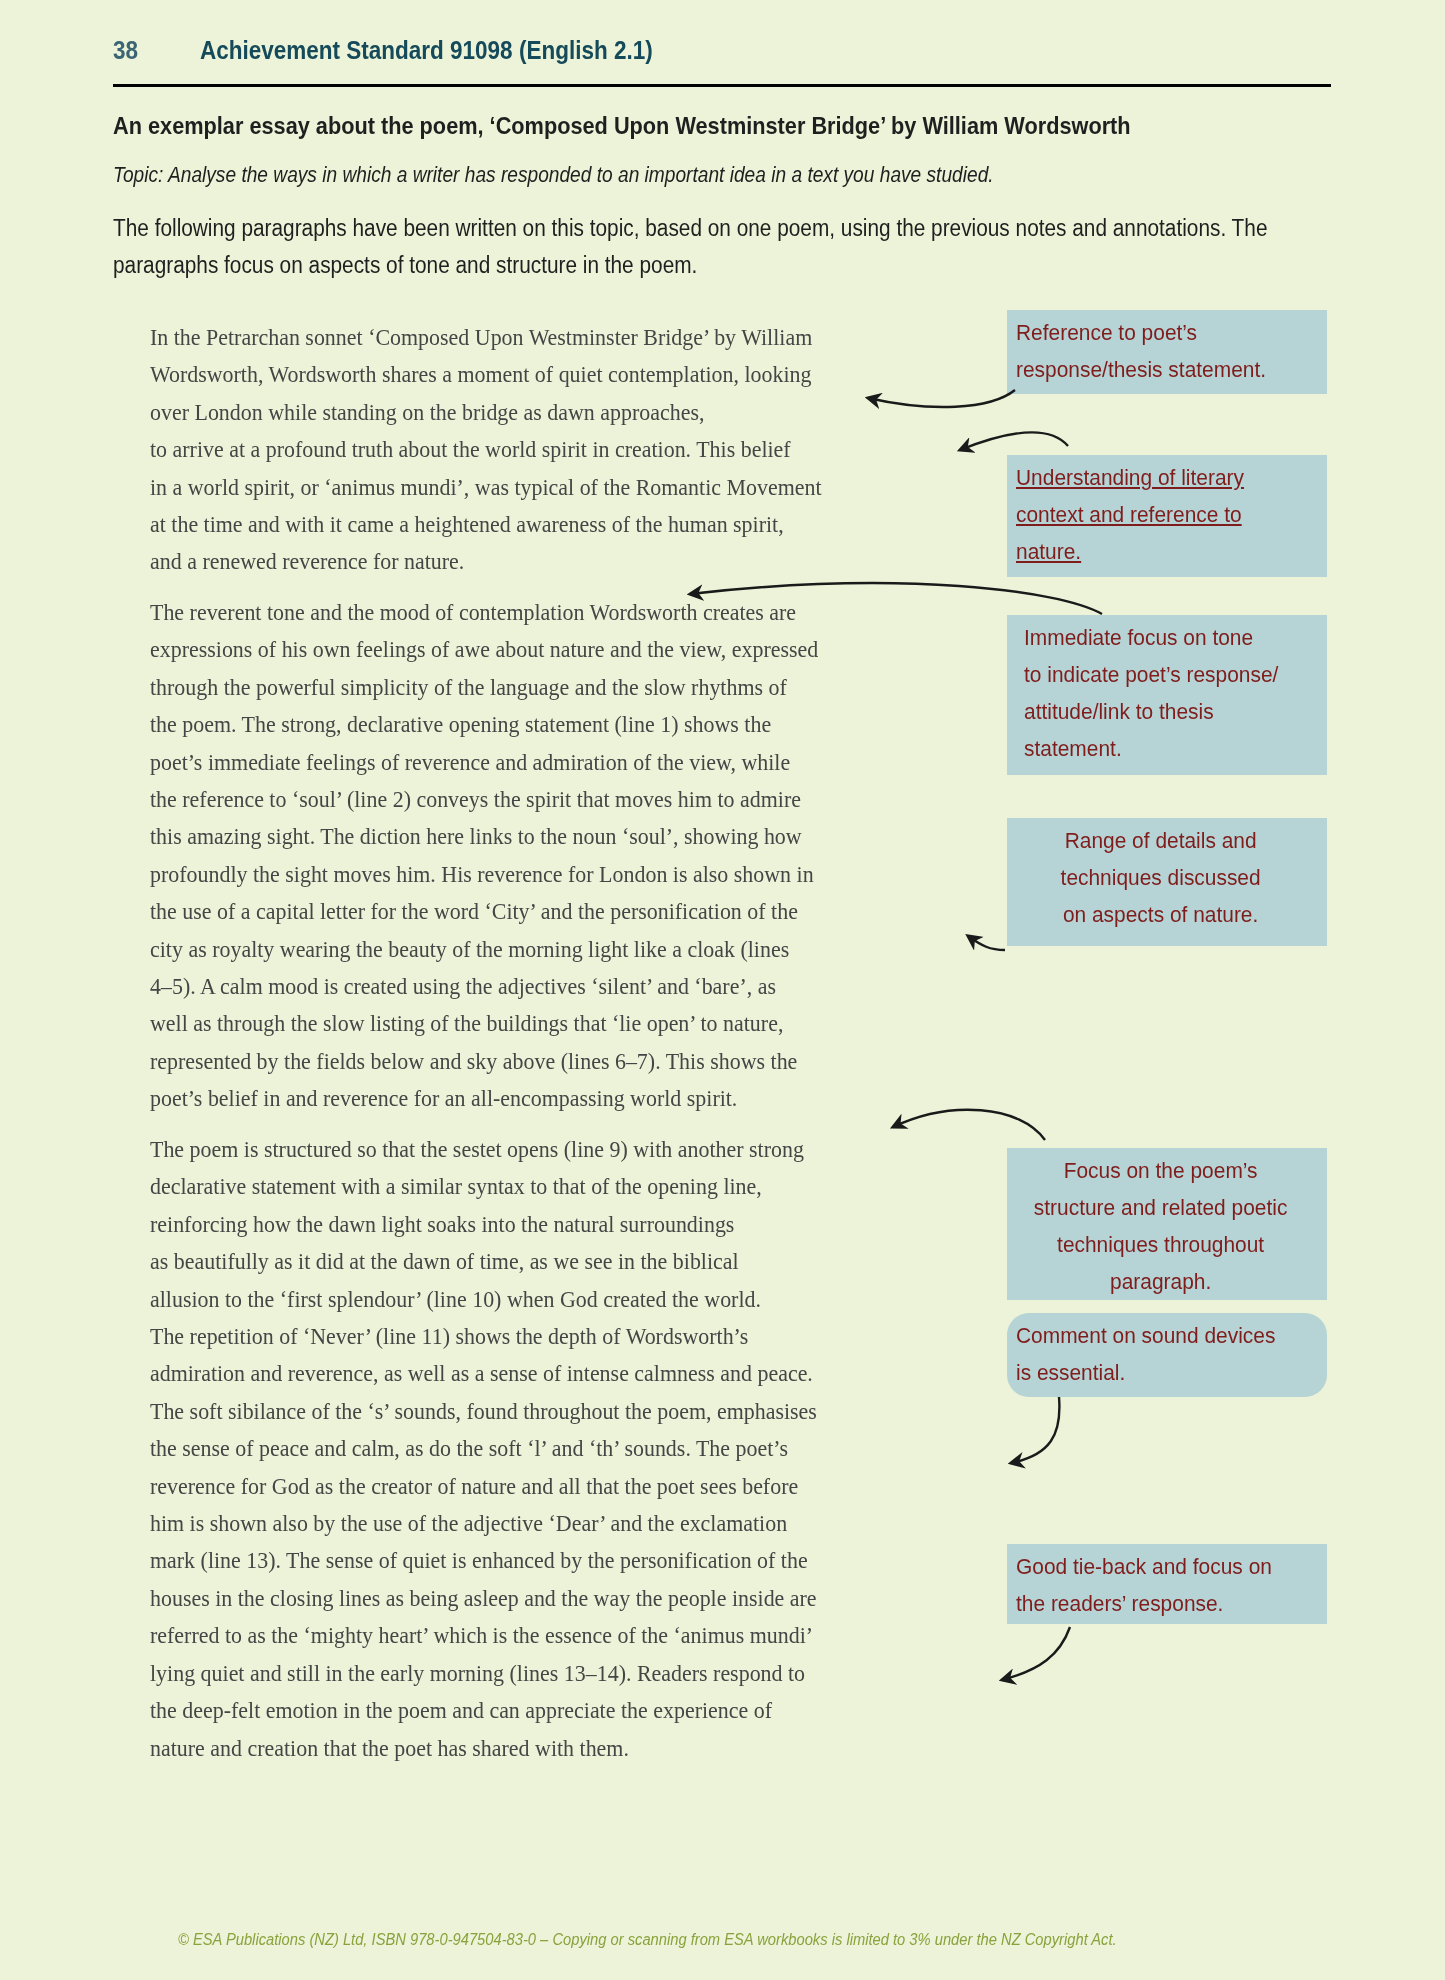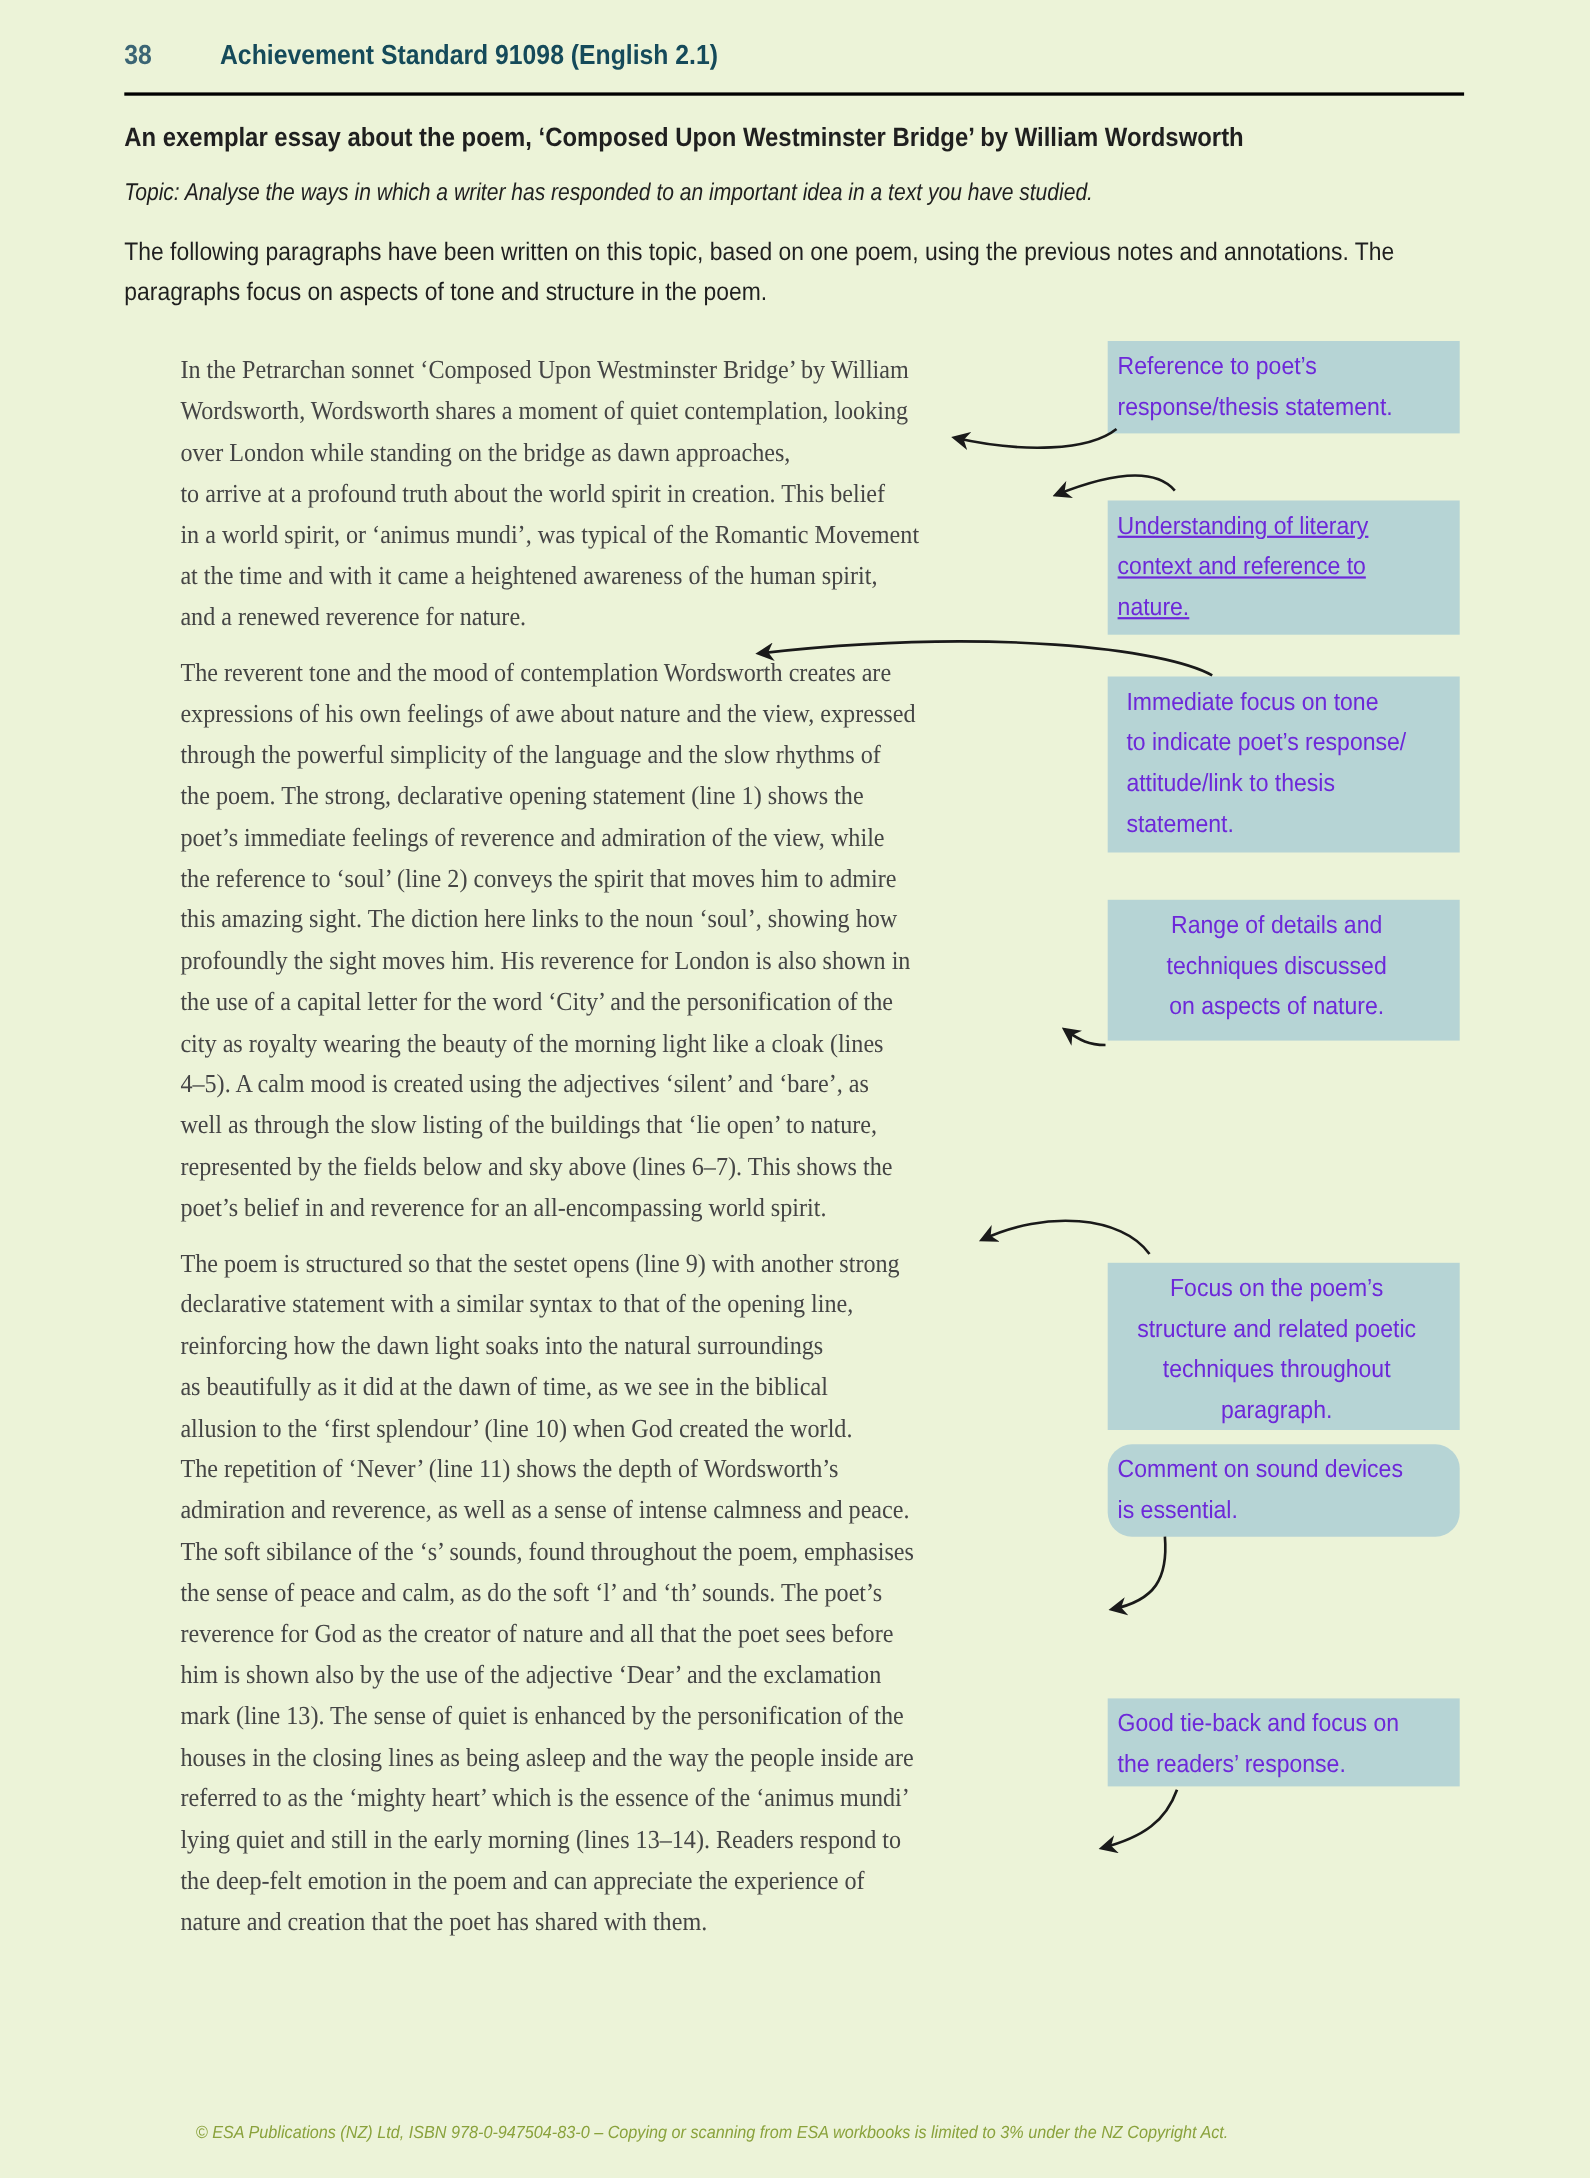--- a/index.html
+++ b/index.html
@@ -39,29 +39,29 @@
       font-style: italic; font-size: 22px; color: #1f1f1f;
       white-space: nowrap;
       transform: scaleX(0.87); transform-origin: left;
     }
     .intro {
       position: absolute; left: 113px; top: 210px; width: 1320px;
       font-size: 23px; line-height: 37px; color: #1f1f1f;
       transform: scaleX(0.905); transform-origin: left;
     }
     .essay {
-      position: absolute; left: 164px; width: 870px;
+      position: absolute; left: 150px; width: 870px;
       font-family: "Liberation Serif", serif;
       font-size: 23.6px; line-height: 37.4px; color: #454545;
     }
     .essay .line { white-space: nowrap; display: block; transform: scaleX(0.93); transform-origin: left; }
     .annotation {
       position: absolute; left: 1007px; width: 320px;
       background: #b6d4d5;
-      font-size: 22.5px; line-height: 37px; color: #6d28d9;
+      font-size: 22.5px; line-height: 37px; color: #7f1d1d;
       padding: 4px 0 4px 9px;
       box-sizing: border-box;
     }
     .annotation .line { display: block; white-space: nowrap; transform: scaleX(0.93); transform-origin: left; }
     .arrows { position: absolute; left: 0; top: 0; }
     .footer {
       position: absolute; left: 178px; top: 1931px;
       font-style: italic; font-size: 16px; color: #8aa23c;
       white-space: nowrap;
       transform: scaleX(0.92); transform-origin: left;

